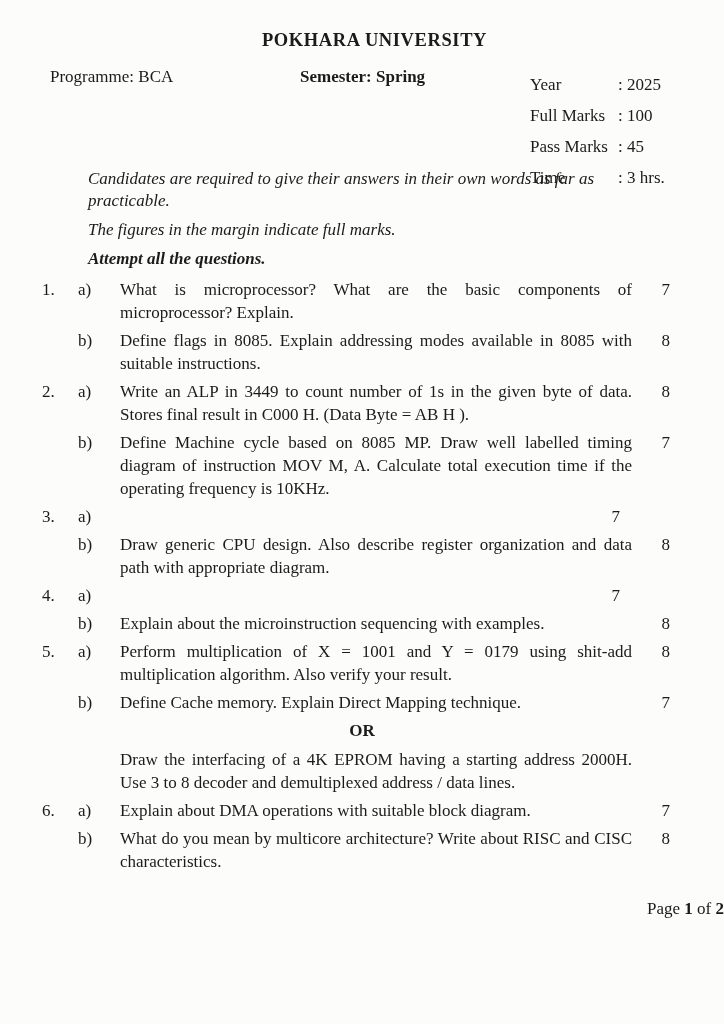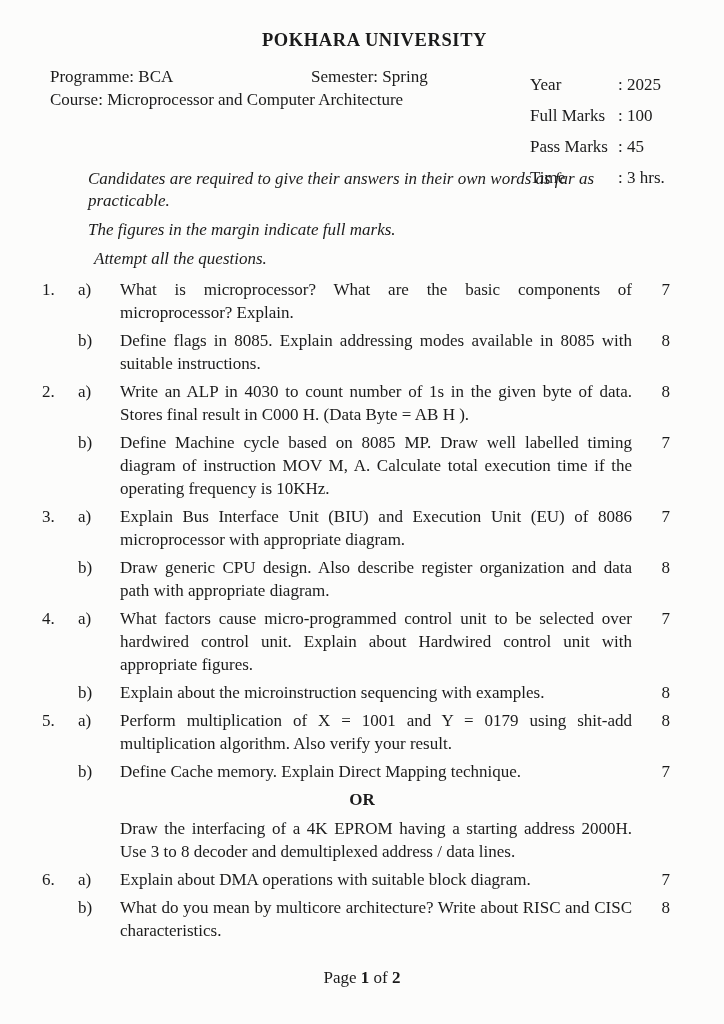--- a/index.html
+++ b/index.html
@@ -19,63 +19,62 @@
     margin-top: 30px;
     padding-left: 25px;
   }
   .meta {
     position: relative;
     margin: 14px 50px 0 50px;
     height: 92px;
     line-height: 23px;
   }
   .meta-left div { white-space: nowrap; }
-  .meta-center { position: absolute; left: 261px; top: 0; white-space: nowrap; }
+  .meta-center { position: absolute; left: 250px; top: 0; white-space: nowrap; font-weight: bold; }
   .meta-right { position: absolute; left: 480px; top: 0; }
   .meta-kv { white-space: nowrap; margin-top: 8px; }
   .meta-kv .k { display: inline-block; width: 88px; }
   .instructions {
     margin: 11px 74px 0 88px;
     font-style: italic;
     line-height: 22px;
   }
   .instructions .note { margin-bottom: 7px; }
-  .instructions .note-bold { font-weight: normal; margin-left: 6px; }
+  .instructions .note-bold { font-weight: bold; }
   .questions { margin: 8px 42px 0 42px; }
   .q-row {
     display: grid;
     grid-template-columns: 36px 42px 512px 1fr;
     margin-bottom: 5px;
     line-height: 23px;
   }
   .q-num, .q-letter { white-space: nowrap; }
   .q-text { text-align: justify; }
   .q-marks { text-align: right; padding-right: 12px; }
   .or-divider {
     text-align: center;
     font-weight: bold;
     line-height: 23px;
     margin: 3px 0 6px 0;
   }
   .page-footer {
-    text-align: center;
+    text-align: right;
     margin-top: 24px;
     line-height: 23px;
   }
   .page-footer b { font-weight: bold; }
 </style>
 </head>
 <body>
 
 <div class="page-title">POKHARA UNIVERSITY</div>
 
 <div class="meta">
   <div class="meta-left">
     <div>Programme: BCA</div>
-    <div>Course: Microprocessor and Computer Architecture</div>
   </div>
   <div class="meta-center">Semester: Spring</div>
   <div class="meta-right">
     <div class="meta-kv"><span class="k">Year</span><span class="v">: 2025</span></div>
     <div class="meta-kv"><span class="k">Full Marks</span><span class="v">: 100</span></div>
     <div class="meta-kv"><span class="k">Pass Marks</span><span class="v">: 45</span></div>
     <div class="meta-kv"><span class="k">Time</span><span class="v">: 3 hrs.</span></div>
   </div>
 </div>
 
@@ -96,47 +95,45 @@
   <div class="q-row">
     <span class="q-num"></span>
     <span class="q-letter">b)</span>
     <p class="q-text">Define flags in 8085. Explain addressing modes available in 8085 with suitable instructions.</p>
     <span class="q-marks">8</span>
   </div>
 
   <div class="q-row">
     <span class="q-num">2.</span>
     <span class="q-letter">a)</span>
-    <p class="q-text">Write an ALP in 4030 to count number of 1s in the given byte of data. Stores final result in C000 H. (Data Byte = AB H ).</p>
+    <p class="q-text">Write an ALP in 3449 to count number of 1s in the given byte of data. Stores final result in C000 H. (Data Byte = AB H ).</p>
     <span class="q-marks">8</span>
   </div>
   <div class="q-row">
     <span class="q-num"></span>
     <span class="q-letter">b)</span>
     <p class="q-text">Define Machine cycle based on 8085 MP. Draw well labelled timing diagram of instruction MOV M, A. Calculate total execution time if the operating frequency is 10KHz.</p>
     <span class="q-marks">7</span>
   </div>
 
   <div class="q-row">
     <span class="q-num">3.</span>
     <span class="q-letter">a)</span>
-    <p class="q-text">Explain Bus Interface Unit (BIU) and Execution Unit (EU) of 8086 microprocessor with appropriate diagram.</p>
     <span class="q-marks">7</span>
   </div>
   <div class="q-row">
     <span class="q-num"></span>
     <span class="q-letter">b)</span>
     <p class="q-text">Draw generic CPU design. Also describe register organization and data path with appropriate diagram.</p>
     <span class="q-marks">8</span>
   </div>
 
   <div class="q-row">
     <span class="q-num">4.</span>
     <span class="q-letter">a)</span>
-    <p class="q-text">What factors cause micro-programmed control unit to be selected over hardwired control unit. Explain about Hardwired control unit with appropriate figures.</p>
     <span class="q-marks">7</span>
   </div>
   <div class="q-row">
     <span class="q-num"></span>
     <span class="q-letter">b)</span>
     <p class="q-text">Explain about the microinstruction sequencing with examples.</p>
     <span class="q-marks">8</span>
   </div>
 
   <div class="q-row">

